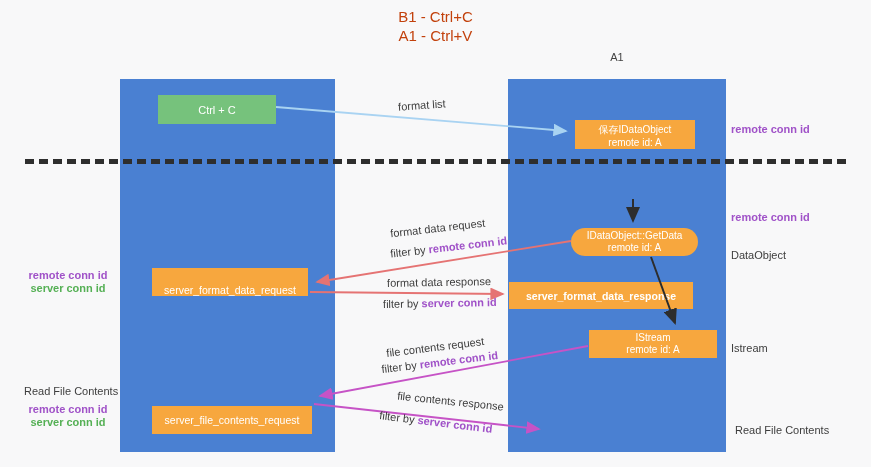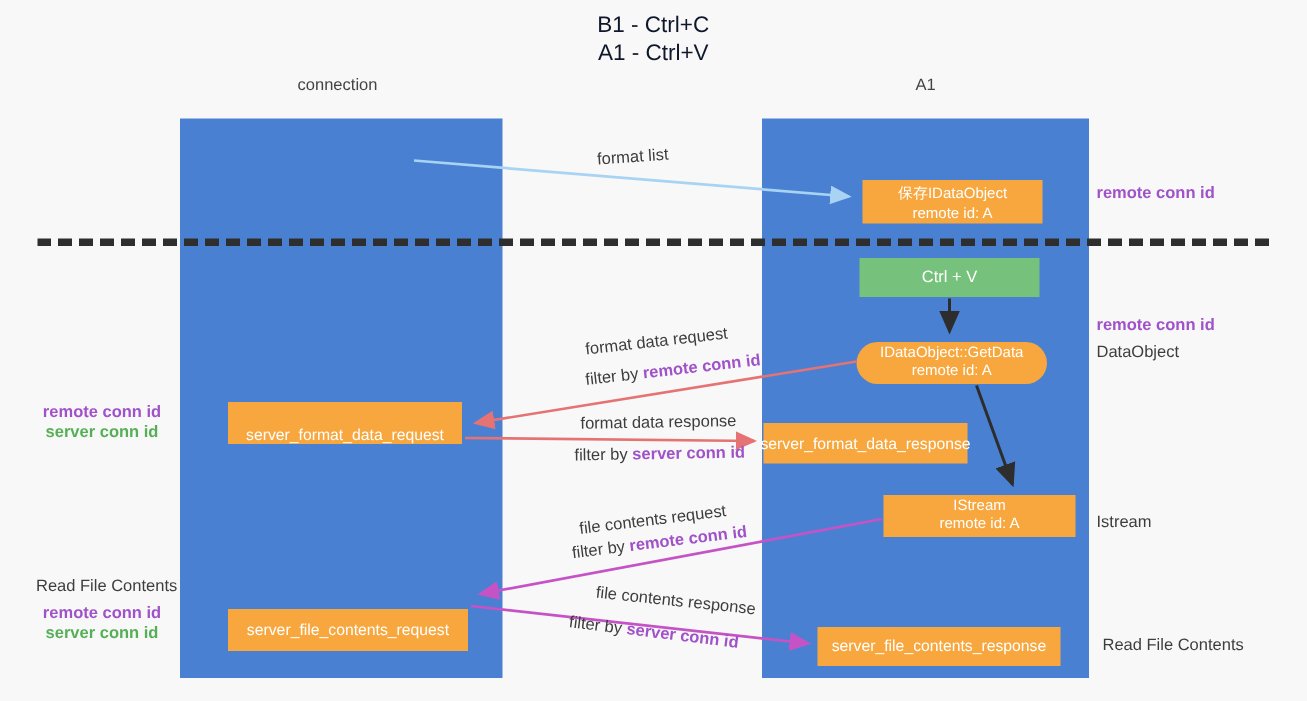--- a/index.html
+++ b/index.html
@@ -1,20 +1,20 @@
 <!DOCTYPE html>
 <html><head>
 <meta charset="utf-8">
 <style>
   * { box-sizing: border-box; margin: 0; padding: 0; }
   body { background:#f8f8f9; font-family:"Liberation Sans", sans-serif; }
   .canvas { position:relative; width:871px; height:467px; background:#f8f8f9; overflow:hidden; }
 
   .title { position:absolute; top:7px; left:0; width:100%; text-align:center;
-           font-size:15px; line-height:19px; color:#0f172a; }
+           font-size:15px; line-height:19px; color:#c2410c; }
 
   .lane-header { position:absolute; top:51px; width:130px; text-align:center;
                  font-size:11px; line-height:13px; color:#444; }
   #hdr-left  { left:160px; }
   #hdr-right { left:552px; }
 
   .lane { position:absolute; top:79px; height:373px; background:#4a80d2; }
   #lane-left  { left:120px; width:215px; }
   #lane-right { left:508px; width:218px; }
 
@@ -26,21 +26,21 @@
   .green  { background:#76c27c; font-size:11px; }
   .orange { background:#f7a73e; font-size:10.5px; }
   .two-line { font-size:10px; line-height:12.5px; }
 
   #node-ctrlc        { left:158px; top:95px;  width:118px; height:29px; }
   #node-ctrlv        { left:573px; top:172px; width:120px; height:26px; }
   #node-save-ido     { left:575px; top:120px; width:120px; height:29px;justify-content:flex-end; }
   #node-getdata      { left:571px; top:228px; width:127px; height:28px;border-radius:14px; }
   #node-istream      { left:589px; top:330px; width:128px; height:28px; }
   #node-fmt-req      { left:152px; top:268px; width:156px; height:28px;justify-content:flex-end; }
-  #node-fmt-resp     { left:509px; top:282px; width:136px; height:27px; }
+  #node-fmt-resp     { left:509px; top:282px; width:184px; height:27px;font-weight:bold; }
   #node-file-req     { left:152px; top:382px; width:160px; height:28px;margin-top:24px; }
   #node-file-resp    { left:545px; top:418px; width:162px; height:26px; }
 
   svg.arrows { position:absolute; left:0; top:0; pointer-events:none; }
 
   .lbl { position:absolute; font-size:11px; color:#3d3d3d; white-space:nowrap; }
   .bold-purple { color:#a052c8; font-weight:bold; }
   .bold-green  { color:#55b055; font-weight:bold; }
 
   #lbl-format-list   { left:398px; top:99px;  transform:rotate(-4deg); }
@@ -48,54 +48,53 @@
   #lbl-filter-rem1   { left:390px; top:241px; transform:rotate(-6.5deg); }
   #lbl-fmt-resp      { left:387px; top:276px; transform:rotate(-1deg); }
   #lbl-filter-srv1   { left:383px; top:297px; transform:rotate(-1deg); }
   #lbl-file-req      { left:386px; top:341px; transform:rotate(-7deg); }
   #lbl-filter-rem2   { left:381px; top:356px; transform:rotate(-7deg); }
   #lbl-file-resp     { left:397px; top:395px; transform:rotate(6deg); }
   #lbl-filter-srv2   { left:379px; top:416px; transform:rotate(7deg); }
 
   #lbl-r-remote1 { left:731px; top:123px; }
   #lbl-r-remote2 { left:731px; top:211px; }
-  #lbl-r-dataobj { left:731px; top:229px; }
+  #lbl-r-dataobj { left:731px; top:249px; }
   #lbl-r-istream { left:731px; top:342px; }
   #lbl-r-write   { left:735px; top:424px; }
 
   .left-stack { position:absolute; left:16px; width:104px; text-align:center;
                 font-size:11px; line-height:13px; white-space:nowrap; }
   #lstack-top    { top:269px; }
   #lbl-l-read    { left:24px; top:385px; }
   #lstack-bottom { top:403px; }
 </style>
 </head>
 <body>
 
 <div class="canvas">
 
   <div class="title">
     <div>B1 - Ctrl+C</div>
     <div>A1 - Ctrl+V</div>
   </div>
 
   <div class="lane-header" id="hdr-left">
-    <div>connection</div>
   </div>
   <div class="lane-header" id="hdr-right">
     <div>A1</div>
   </div>
 
   <div class="lane" id="lane-left"></div>
   <div class="lane" id="lane-right"></div>
 
   <div class="dashline"></div>
 
-  <div class="node green" id="node-ctrlv">
-    <span>Ctrl + V</span>
+  <div class="node green" id="node-ctrlc">
+    <span>Ctrl + C</span>
   </div>
   <div class="node orange two-line" id="node-save-ido">
     <span>保存IDataObject</span>
     <span>remote id: A</span>
   </div>
   <div class="node orange two-line" id="node-getdata">
     <span>IDataObject::GetData</span>
     <span>remote id: A</span>
   </div>
   <div class="node orange two-line" id="node-istream">
@@ -103,23 +102,20 @@
     <span>remote id: A</span>
   </div>
   <div class="node orange" id="node-fmt-req">
     <span>server_format_data_request</span>
   </div>
   <div class="node orange" id="node-fmt-resp">
     <span>server_format_data_response</span>
   </div>
   <div class="node orange" id="node-file-req">
     <span>server_file_contents_request</span>
-  </div>
-  <div class="node orange" id="node-file-resp">
-    <span>server_file_contents_response</span>
   </div>
 
   <svg class="arrows" width="871" height="467" viewBox="0 0 871 467">
     <defs>
       <marker id="m-blue" markerWidth="8" markerHeight="7" refX="7" refY="3.5" orient="auto">
         <path d="M0,0 L8,3.5 L0,7 z" fill="#a9d3f2"></path>
       </marker>
       <marker id="m-black" markerWidth="8" markerHeight="7" refX="7" refY="3.5" orient="auto">
         <path d="M0,0 L8,3.5 L0,7 z" fill="#2d2d2d"></path>
       </marker>

